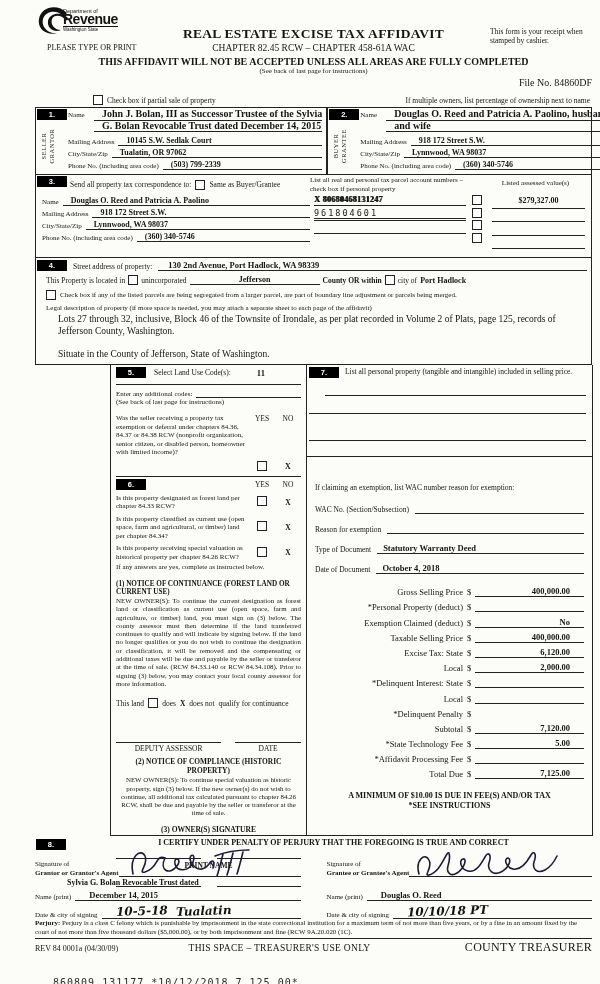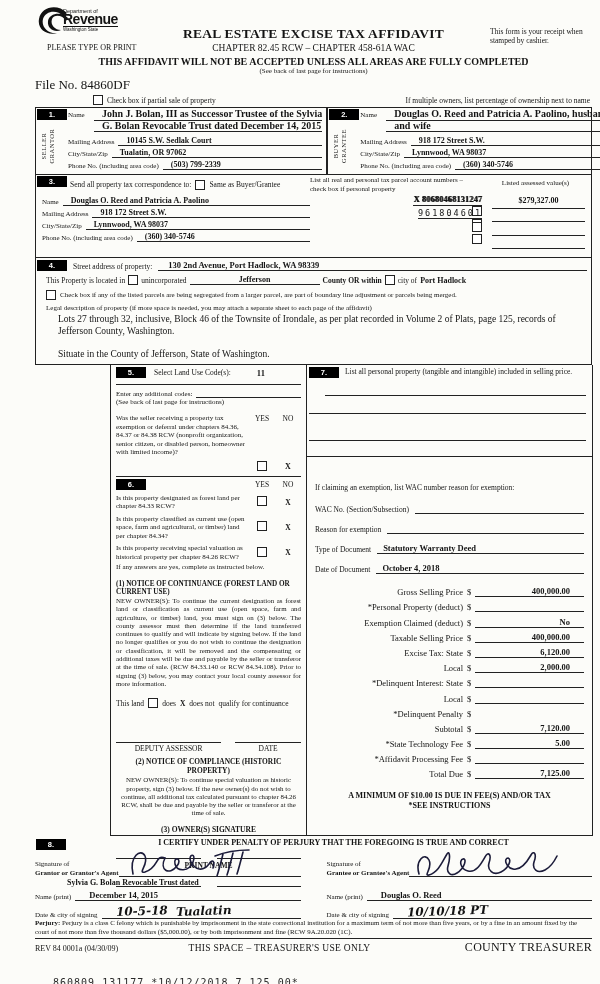--- a/index.html
+++ b/index.html
@@ -19,21 +19,21 @@
   .logo-dept{font-family:"Liberation Sans",sans-serif;font-size:5.5px;}
   .logo-rev{font-family:"Liberation Sans",sans-serif;font-size:14px;font-weight:bold;letter-spacing:-0.5px;line-height:11px;}
   .logo-state{font-family:"Liberation Sans",sans-serif;font-size:4.5px;border-top:1px solid #111;margin-top:1px;}
   .type-print{position:absolute;left:12px;top:43px;font-size:8px;}
   .title-block{text-align:center;padding-top:26px;}
   .title{font-size:13.5px;font-weight:bold;letter-spacing:.3px;}
   .subtitle{font-size:9.5px;margin-top:1px;}
   .receipt{position:absolute;right:2px;top:27px;width:100px;font-size:7.5px;line-height:9px;}
   .warning{font-size:10px;font-weight:bold;text-align:center;margin-top:3px;}
   .seeback{font-size:7px;text-align:center;}
-  .fileno{font-size:13px;margin-top:2px;}
+  .fileno{font-size:10px;text-align:right;margin-top:2px;}
   .partial-row{display:flex;justify-content:space-between;font-size:7.5px;align-items:center;padding:1px 2px 2px 58px;}
   .partial-left{display:flex;align-items:center;gap:4px;}
   
   .box12{display:flex;border:1px solid #222;height:66px;}
   .party{flex:1;position:relative;}
   .party.first{border-right:2px solid #222;}
   .party .numtab{position:absolute;left:1px;top:1px;}
   .vlabel{position:absolute;left:-8px;top:28px;width:44px;height:20px;transform:rotate(-90deg);
           font-size:6.5px;text-align:center;line-height:7.5px;letter-spacing:.5px;}
   .fields{margin-left:30px;padding:1px 4px 0 2px;}
@@ -48,21 +48,21 @@
   .sec3{border:1px solid #222;border-top:none;position:relative;height:82px;}
   .sec3 .numtab{position:absolute;left:1px;top:1px;}
   .s3head{display:flex;margin-left:34px;padding-top:1px;}
   .s3corr{display:flex;align-items:center;gap:4px;font-size:7.5px;width:240px;}
   .s3parhead{width:170px;font-size:7px;line-height:8.5px;}
   .s3asshead{flex:1;font-size:7px;text-align:center;padding-top:3px;}
   .s3body{display:flex;margin-left:6px;}
   .s3left{width:268px;}
   .s3mid{width:168px;padding-left:4px;}
   .s3right{flex:1;padding-left:10px;padding-right:6px;}
-  .prow{display:flex;align-items:flex-end;height:12.5px;flex-direction:column;}
+  .prow{display:flex;align-items:flex-start;height:12.5px;}
   .pnum{flex:1;border-bottom:1px solid #222;font-size:8px;line-height:10px;white-space:nowrap;}
   .overstrike{font-weight:bold;text-shadow:0.8px 0 0 #222;letter-spacing:.3px;}
   .stampnum{font-family:"DejaVu Sans Mono",monospace;font-size:8.5px;letter-spacing:2px;}
   .prow .cb{margin-left:6px;margin-bottom:1px;}
   .arow{border-bottom:1px solid #222;height:12.5px;font-size:8px;font-weight:bold;text-align:center;line-height:12px;}
   
   .sec4{border:1px solid #222;border-top:none;height:104px;padding-top:2px;}
   .s4row1{display:flex;align-items:flex-end;padding:0 4px 0 1px;}
   .s4row1 .lab{font-size:7.5px;margin:0 6px;}
   .s4row1 .fval{flex:1;font-weight:bold;font-size:8.5px;border-bottom:1px solid #222;padding-left:10px;}

